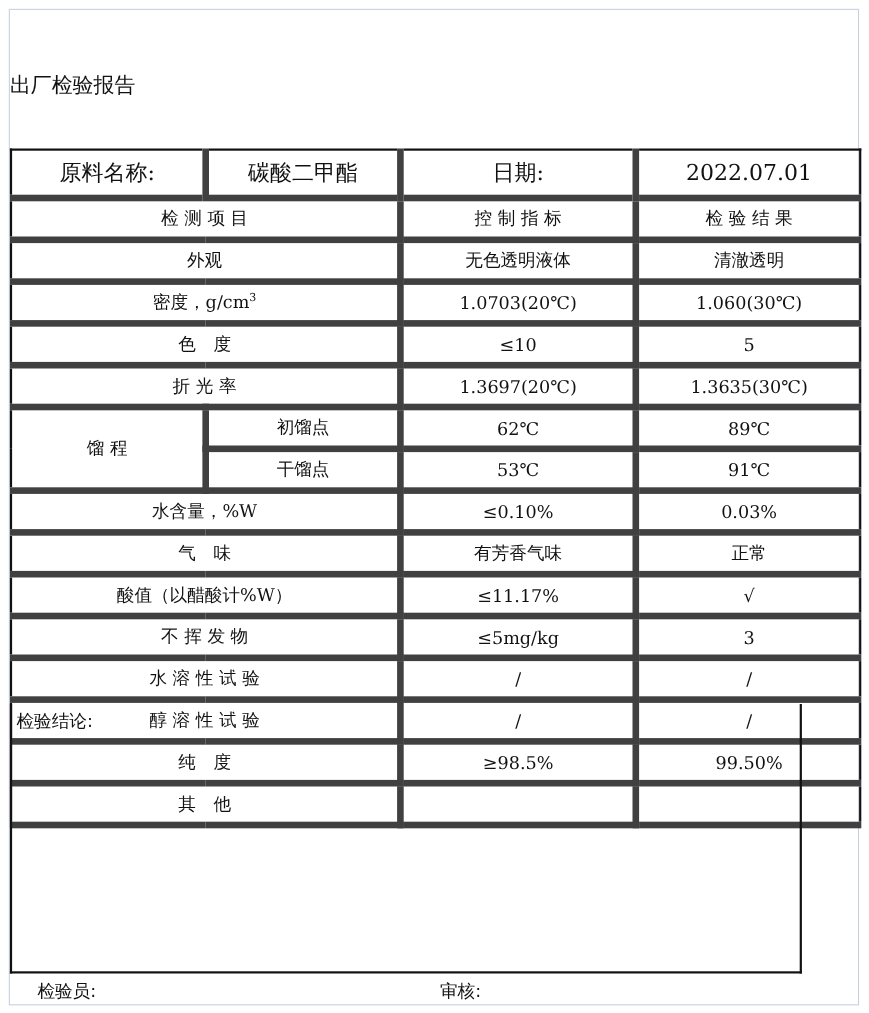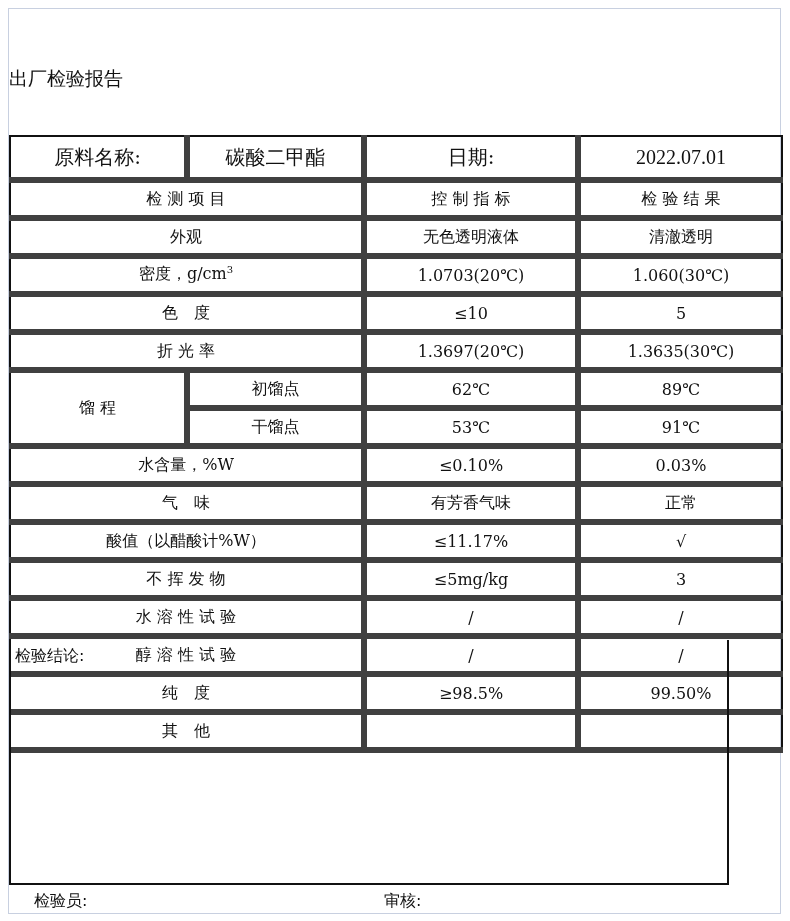--- a/index.html
+++ b/index.html
@@ -9,21 +9,21 @@
            border: 1px solid #c8d0e0; box-sizing: border-box; }
   .title { position: absolute; left: 9px; top: 60px; width: 772px; height: 36px;
            text-align: left; font-size: 19px; line-height: 36px; }
   table.report { position: absolute; left: 9px; top: 99px; width: 772px;
                  border-collapse: collapse; table-layout: fixed; margin-top: 36px; }
   table.report td { border: 6px solid #404040; text-align: center; padding: 0;
                     font-size: 16px; height: 32px; white-space: nowrap; }
   table.report tr.head td { height: 40px; font-size: 20px; border-top: 2.5px solid #111;
                             border-bottom: 2.5px solid #111; }
   table.report tr.head td.first { border-left: 2.5px solid #111; }
-  table.report tr.head td.last { border-right: 2.5px solid #111; font-family: Liberation Serif, serif; }
+  table.report tr.head td.last { border-right: 2.5px solid #111; }
   table.report td.c0 { border-left: 2px solid #111; }
   table.report td.c-last { border-right: 2px solid #111; }
   sup { font-size: 10px; }
   .conclusion { position: absolute; left: 9px; top: 640px; width: 720px; height: 245px;
                 border-left: 2px solid #111; border-right: 2px solid #111;
                 border-bottom: 2px solid #111; box-sizing: border-box; }
   .conclusion span { position: absolute; left: 4px; top: 6px; font-size: 16px;
                      font-family: "DejaVu Sans", sans-serif; }
   .footer { position: absolute; top: 888px; height: 26px; font-size: 16px; line-height: 26px;
             font-family: "DejaVu Sans", sans-serif; }
@@ -126,13 +126,13 @@
     <td class="c-last"></td>
   </tr>
 </tbody>
   </table>
 
 <div class="conclusion">
   <span>检验结论:</span>
 </div>
 
 <div class="footer" style="left:34px;">检验员:</div>
-<div class="footer" style="left:384px;">审核:</div>
+<div class="footer" style="left:400px;">审核:</div>
 
 </body></html>

